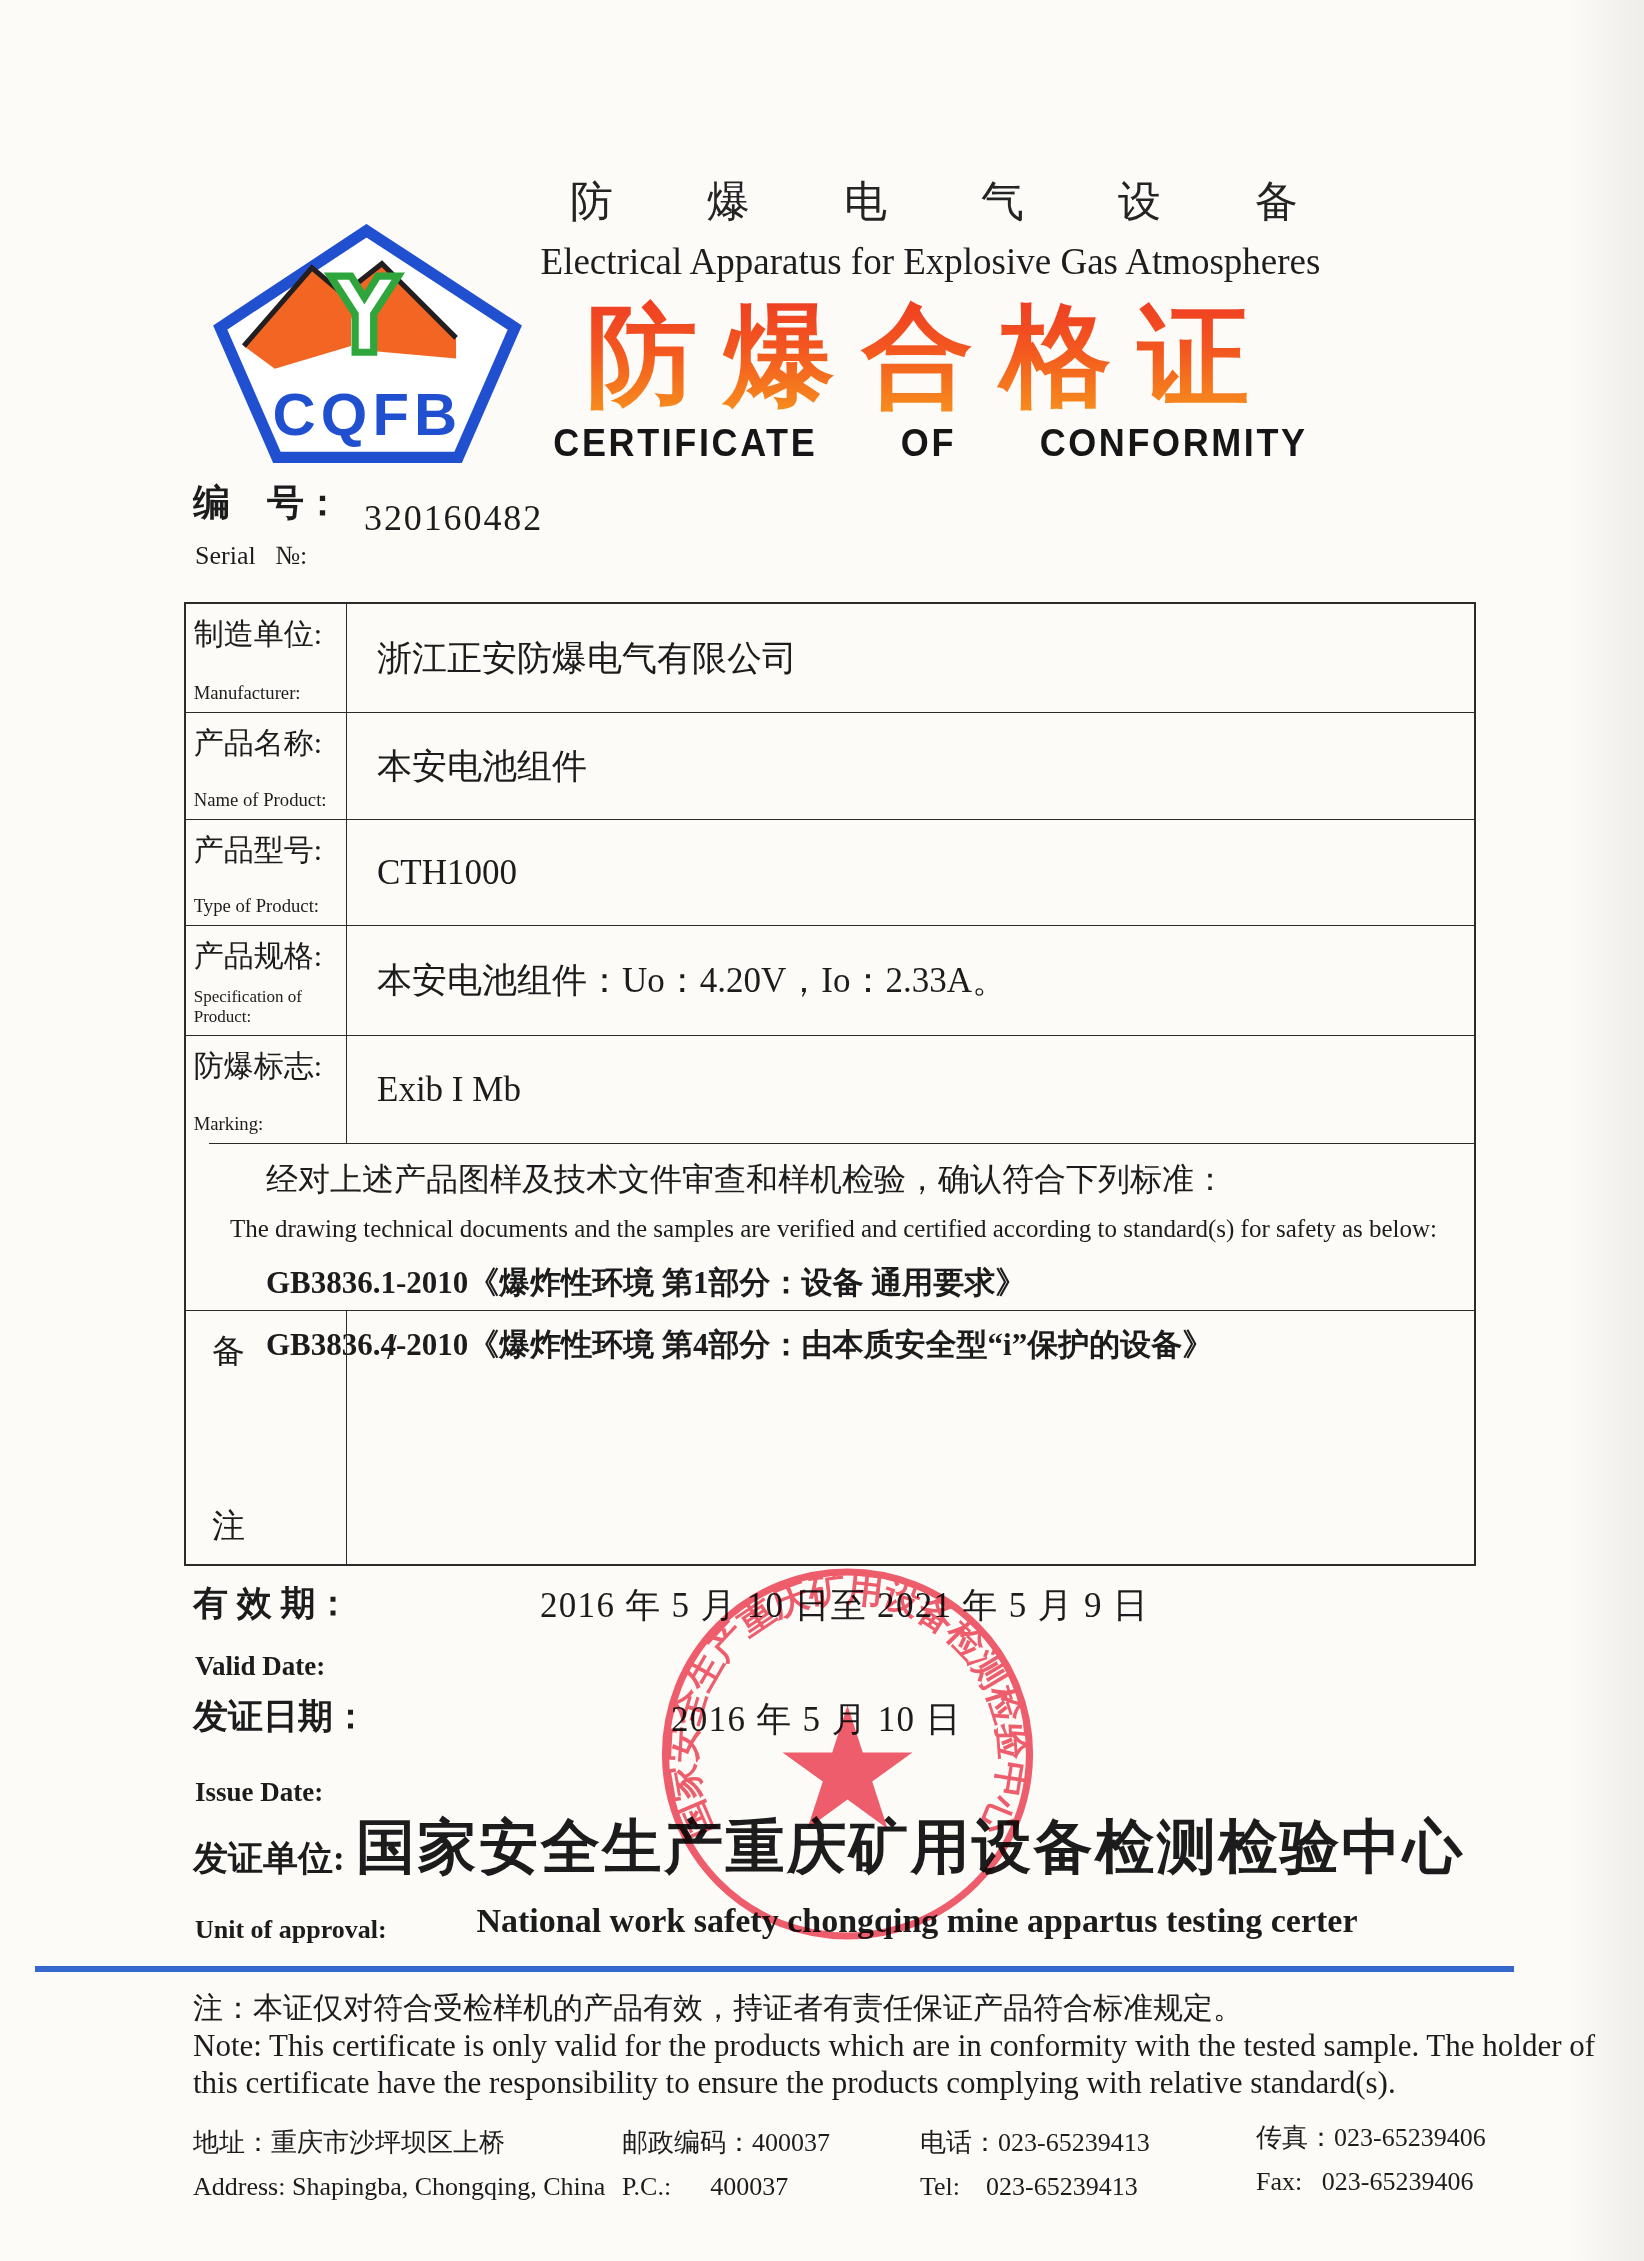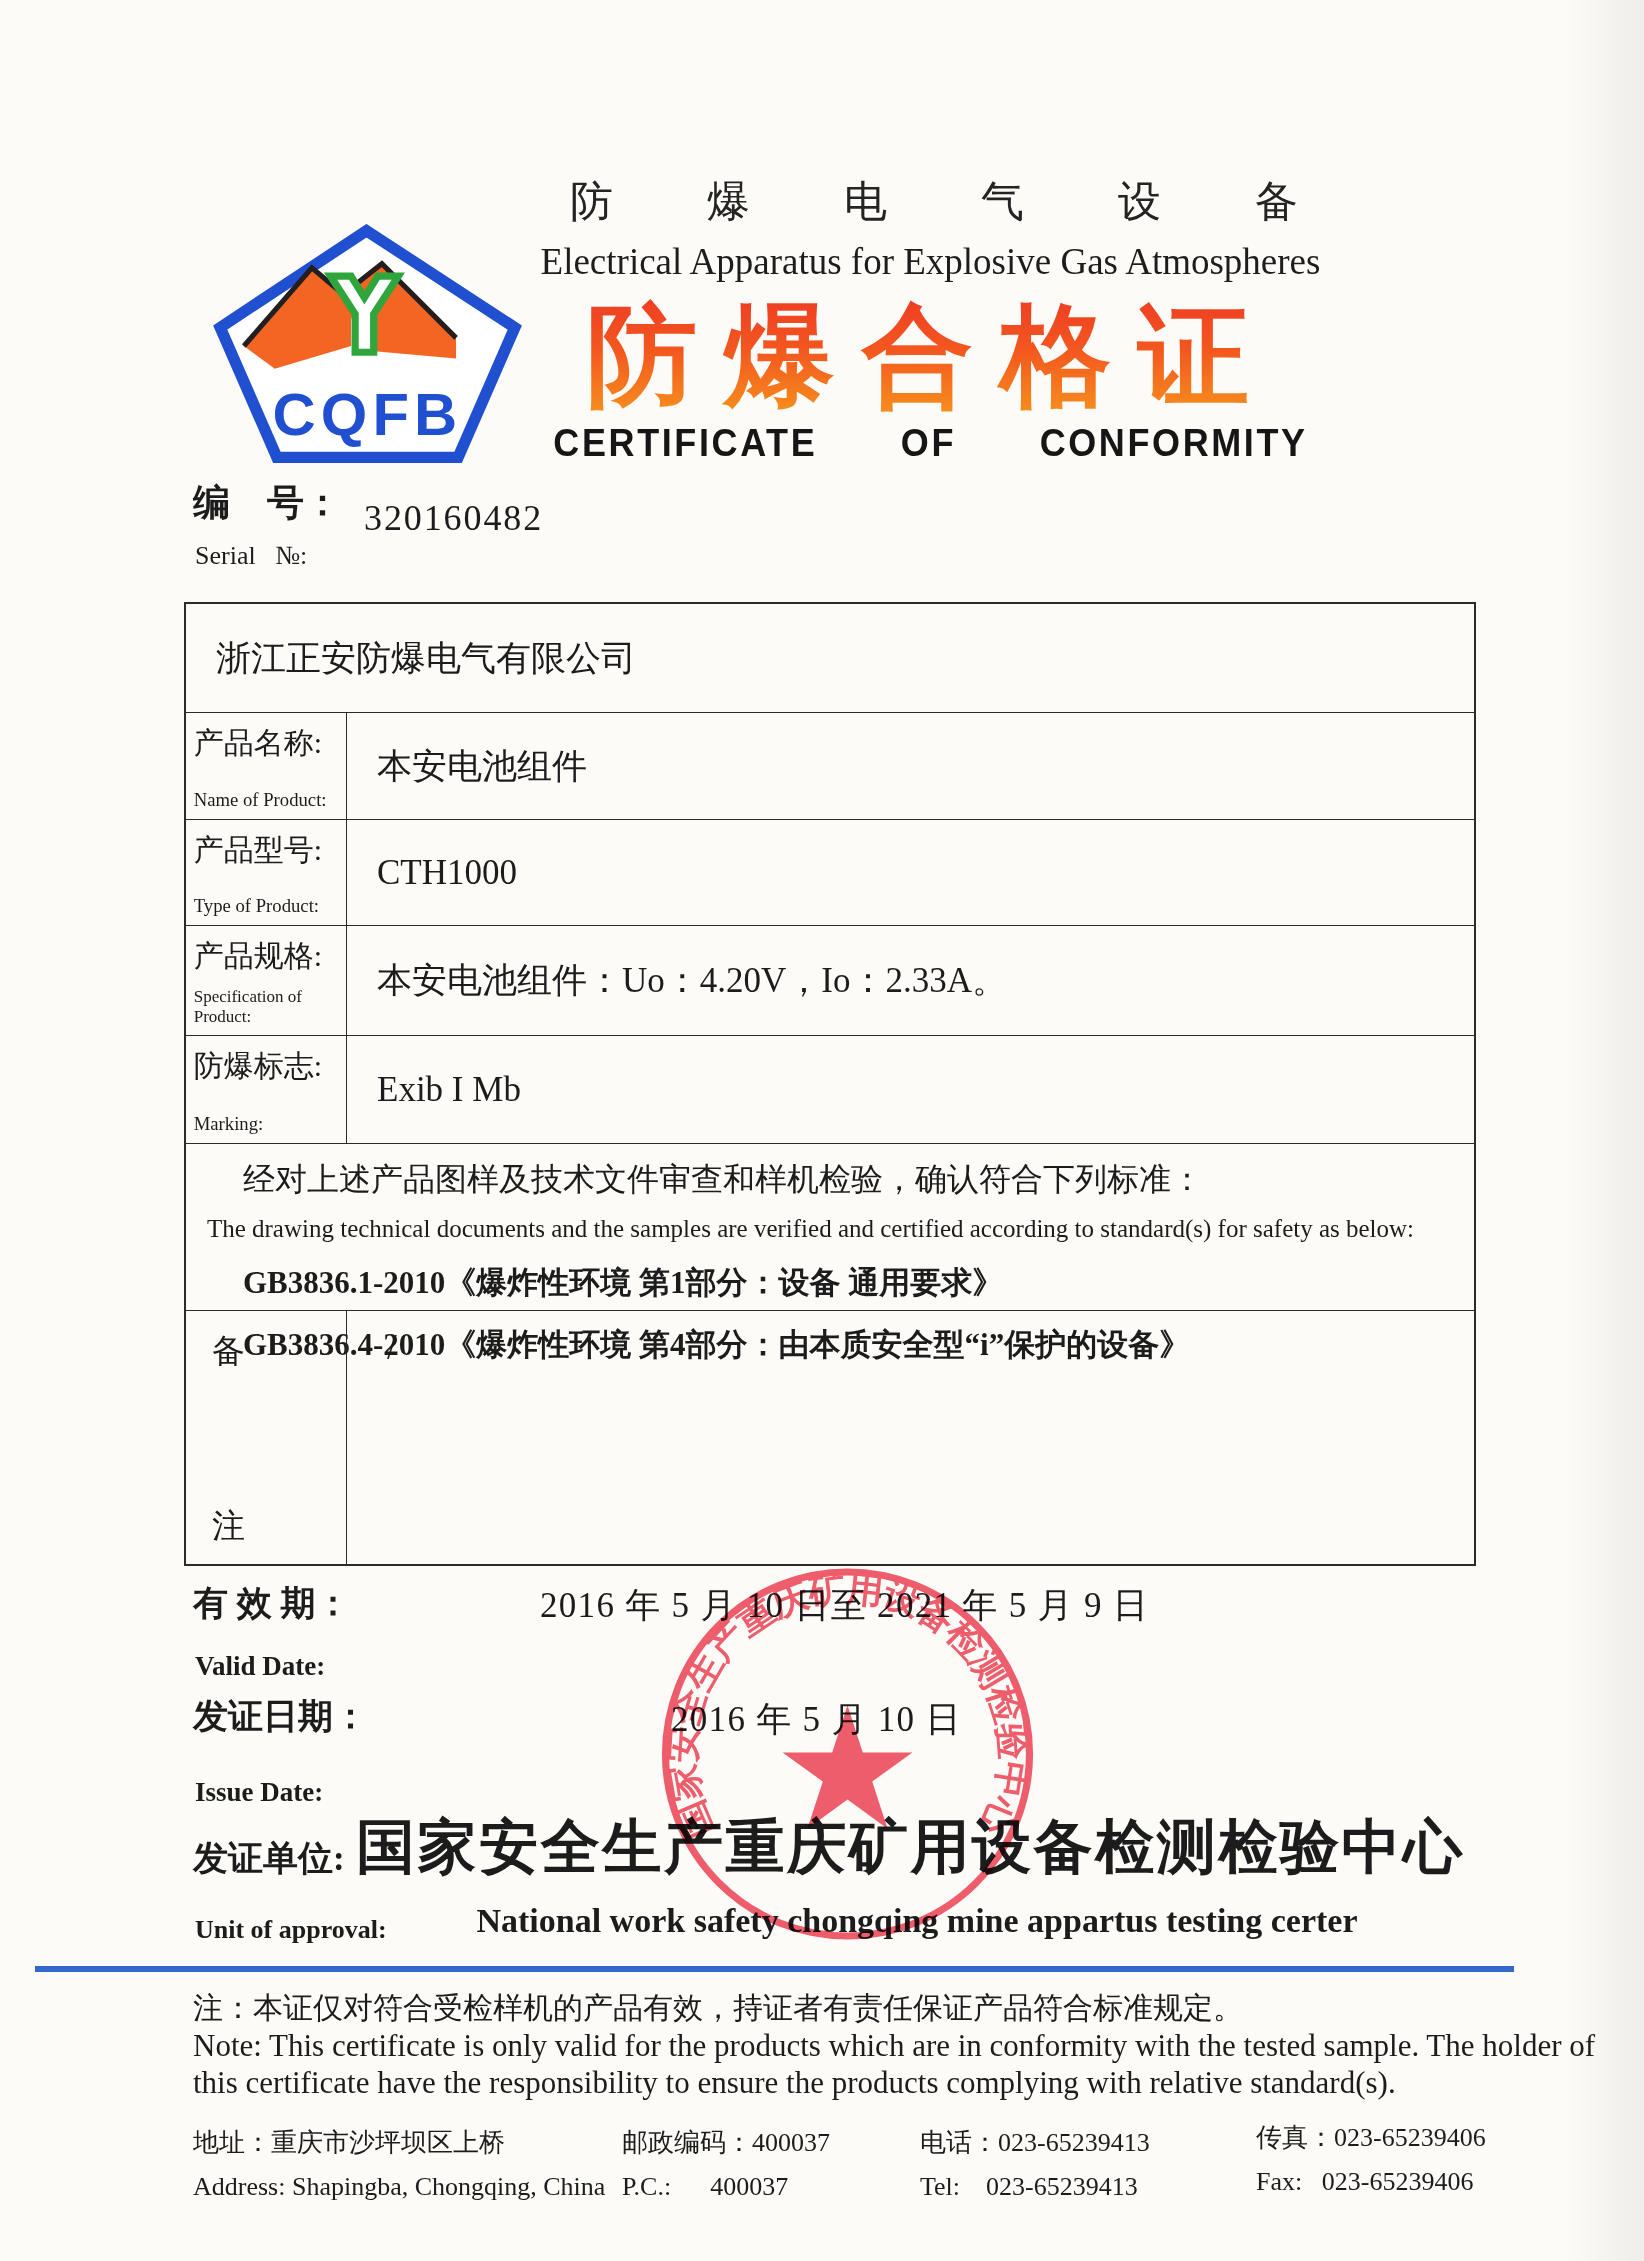--- a/index.html
+++ b/index.html
@@ -138,20 +138,24 @@
   <div class="abs hdr-main">防爆合格证</div>
   <div class="abs hdr-sub">CERTIFICATE  OF  CONFORMITY</div>
 
   <div class="abs serial-cn">编　号：</div>
   <div class="abs serial-en">Serial   №:</div>
   <div class="abs serial-val">320160482</div>
 
   <div class="abs cert-table">
 
     <div class="trow" style="height:108px;">
+      <div class="tlabel">
+        <span class="cn">制造单位:</span>
+        <span class="en">Manufacturer:</span>
+      </div>
       <div class="tvalue">浙江正安防爆电气有限公司</div>
     </div>
 
     <div class="trow" style="height:107px;">
       <div class="tlabel">
         <span class="cn">产品名称:</span>
         <span class="en">Name of Product:</span>
       </div>
       <div class="tvalue">本安电池组件</div>
     </div>
@@ -173,21 +177,21 @@
     </div>
 
     <div class="trow" style="height:108px;">
       <div class="tlabel">
         <span class="cn">防爆标志:</span>
         <span class="en">Marking:</span>
       </div>
       <div class="tvalue">Exib I Mb</div>
     </div>
 
-    <div class="standards" style="height:167px;">
+    <div class="standards" style="height:167px;margin-left:23px;">
       <div class="std-intro-cn">经对上述产品图样及技术文件审查和样机检验，确认符合下列标准：</div>
       <div class="std-intro-en">The drawing technical documents and the samples are verified and certified according to standard(s) for safety as below:</div>
       <div class="std-item">GB3836.1-2010《爆炸性环境 第1部分：设备 通用要求》</div>
       <div class="std-item">GB3836.4-2010《爆炸性环境 第4部分：由本质安全型“i”保护的设备》</div>
     </div>
 
     <div class="remark-row">
       <div class="remark-label">
         <span>备</span>
         <span>注</span>

